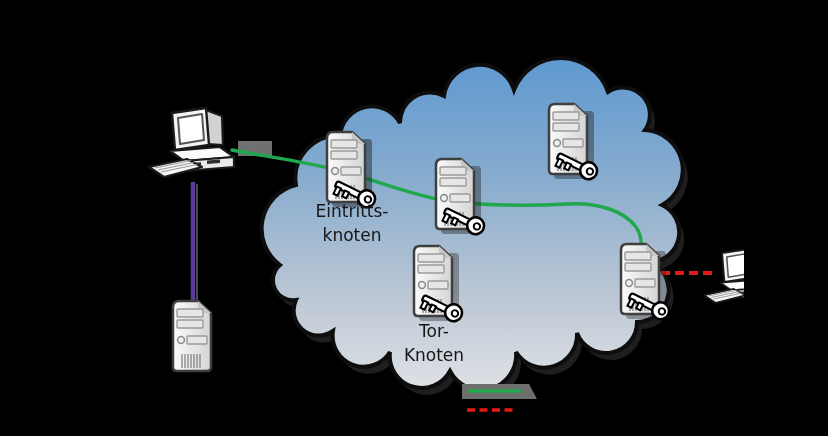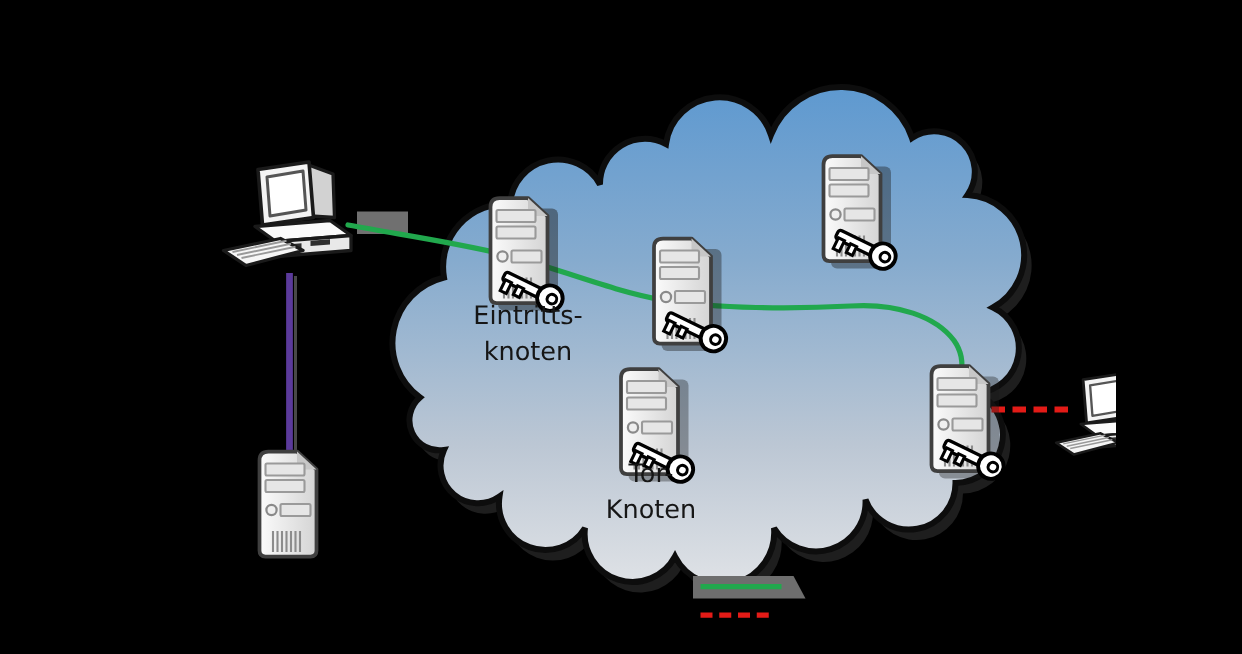--- a/index.html
+++ b/index.html
@@ -15,21 +15,21 @@
     position:absolute;
     width:150px;
     text-align:center;
     color:#161616;
     font-size:17px;
     line-height:24px;
     pointer-events:none;
   }
   .node-label div{white-space:nowrap;}
   .label-entry{left:277px;top:199px;}
-  .label-tor{left:359px;top:304px;}
+  .label-tor{left:359px;top:319px;}
 </style>
 </head>
 <body>
 
 <div class="stage">
 
 <svg width="828" height="436" viewBox="0 0 828 436">
   <defs>
     <linearGradient id="gradCloud" x1="0" y1="0" x2="0" y2="1">
       <stop offset="0" stop-color="#5e99d0"></stop>

